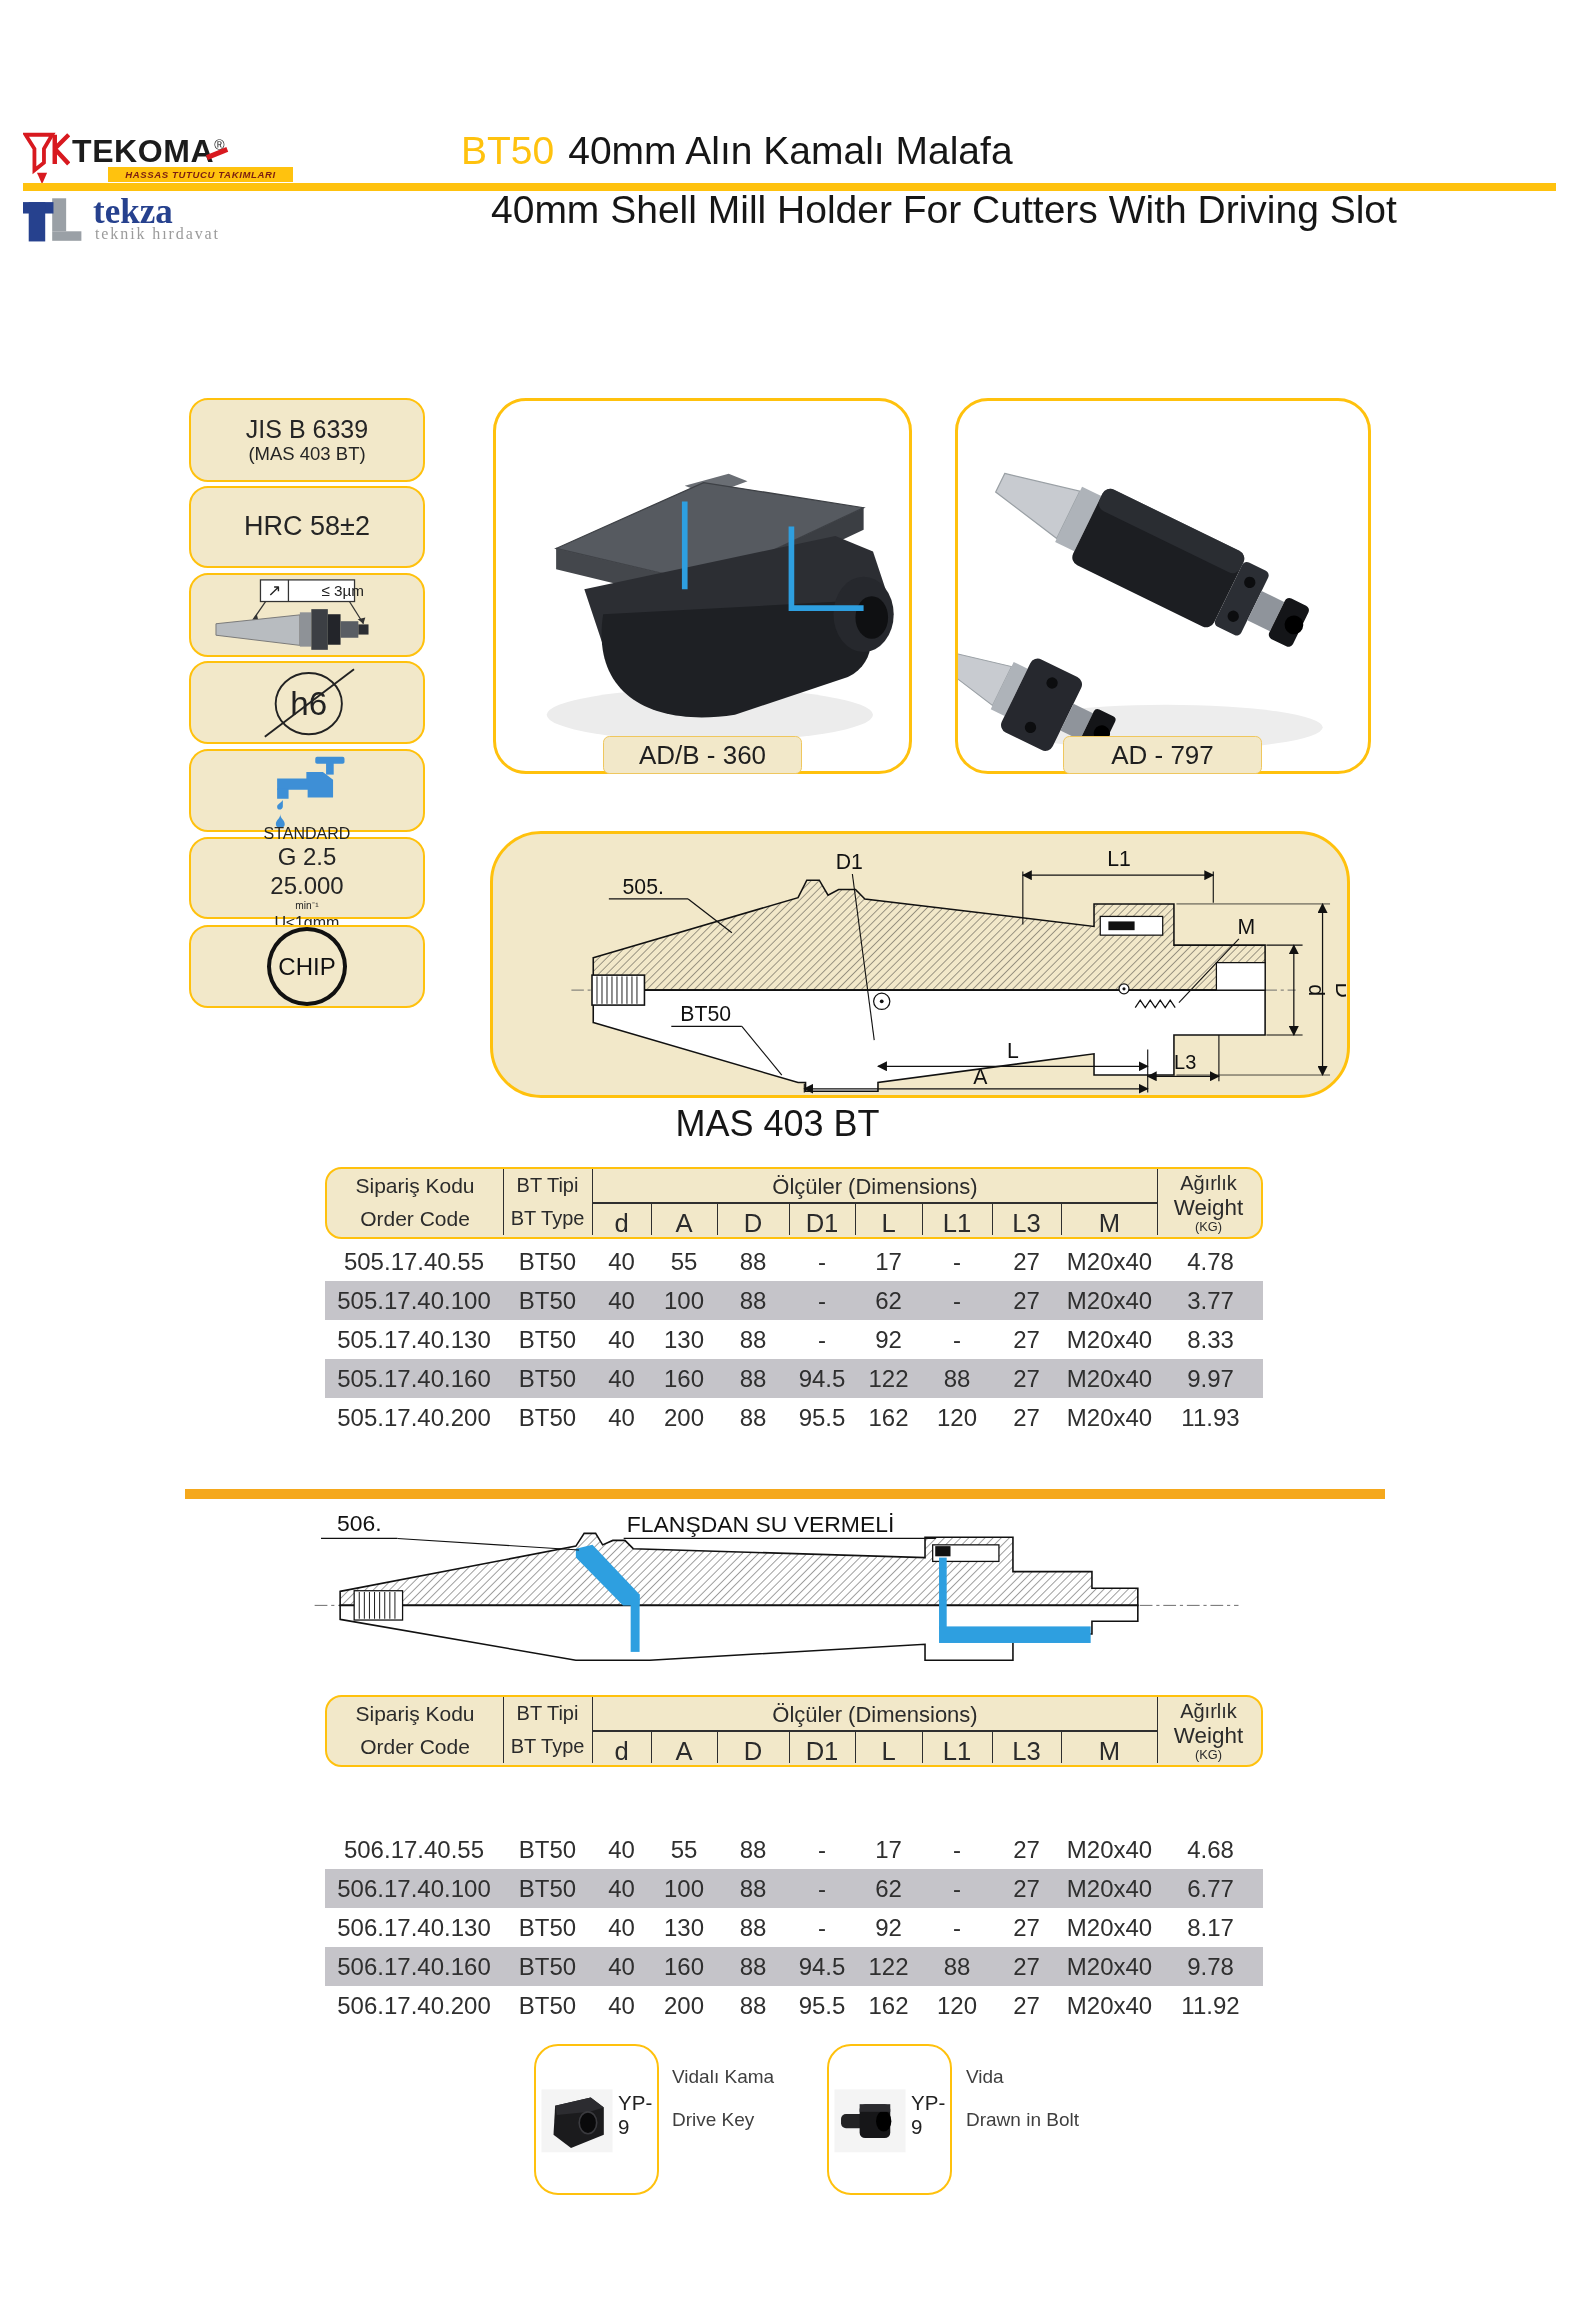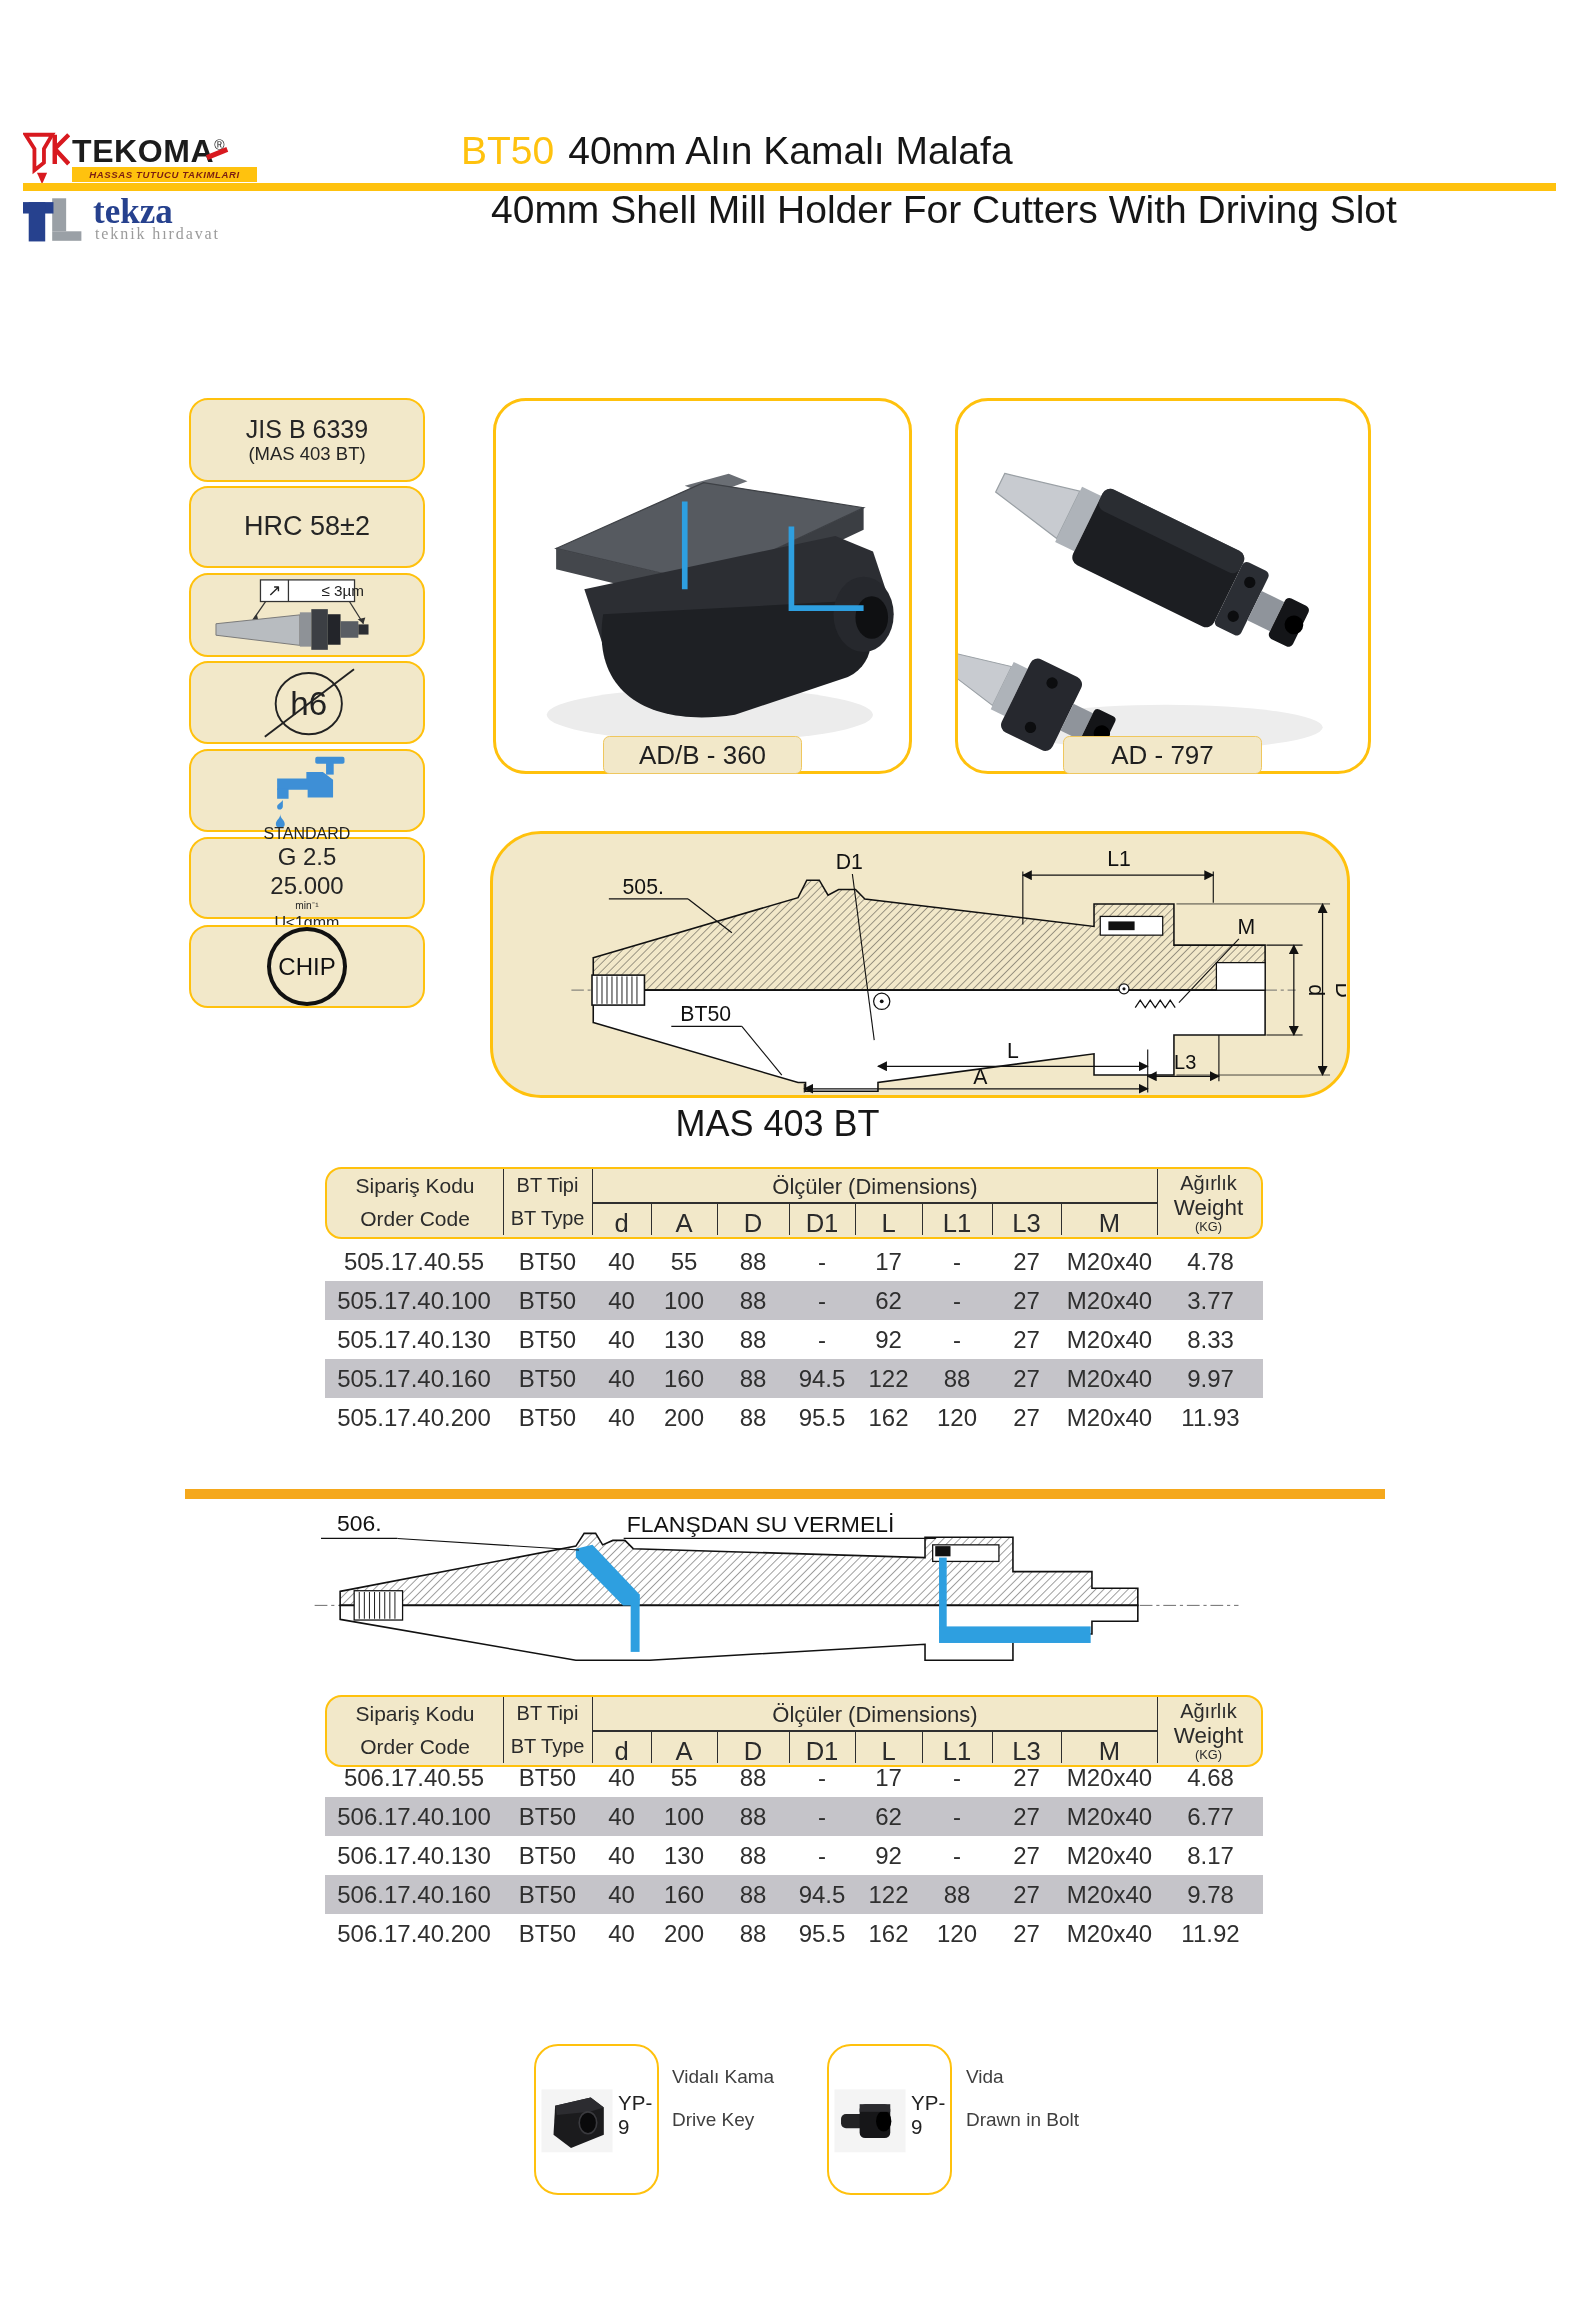--- a/index.html
+++ b/index.html
@@ -3,21 +3,21 @@
 <meta charset="utf-8">
 <style>
   html,body{margin:0;padding:0;background:#fff;}
   #page{position:relative;width:1556px;height:2319px;background:#ffffff;
         font-family:"Liberation Sans", sans-serif;overflow:hidden;color:#1a1a1a;}
   .abs{position:absolute;}
 
   
   .tekoma-name{font-size:32px;font-weight:800;letter-spacing:0.6px;color:#1c1c1c;white-space:nowrap;}
   .tekoma-name sup{font-size:14px;font-weight:400;}
-  .tagline-bar{background:#FFC20E;display:flex;align-items:center;justify-content:center;}
+  .tagline-bar{background:#FFC20E;display:flex;align-items:center;justify-content:center;margin-left:36px;}
   .tagline-bar span{font-size:9.6px;font-weight:700;font-style:italic;color:#7B1E12;letter-spacing:0.6px;white-space:nowrap;}
   .rule{background:#FFC20E;}
   .tekza-name{font-family:"Liberation Serif", serif;font-weight:700;font-size:35px;color:#26418E;line-height:1;}
   .tekza-sub{font-family:"Liberation Serif", serif;font-size:16px;color:#9b9b9b;letter-spacing:1.9px;}
 
   .title-line{display:flex;gap:14px;align-items:baseline;white-space:nowrap;}
   .title-code{font-size:39px;color:#FFC20E;}
   .title-black{font-size:39px;color:#161616;}
 
   
@@ -455,21 +455,21 @@
     <div class="htxt" style="left:462px;top:40px;width:66px;font-size:25.6px;">D1</div>
     <div class="htxt" style="left:528px;top:40px;width:67px;font-size:25.6px;">L</div>
     <div class="htxt" style="left:595px;top:40px;width:70px;font-size:25.6px;">L1</div>
     <div class="htxt" style="left:665px;top:40px;width:69px;font-size:25.6px;">L3</div>
     <div class="htxt" style="left:734px;top:40px;width:97px;font-size:25.6px;">M</div>
     <div class="htxt" style="left:830px;top:2.6px;width:103px;font-size:20px;">Ağırlık</div>
     <div class="htxt" style="left:830px;top:25.6px;width:103px;font-size:22.4px;">Weight</div>
     <div class="htxt" style="left:830px;top:50px;width:103px;font-size:12.8px;">(KG)</div>
   </div>
 
-  <table class="data-table" style="left:325px;top:1758px;">
+  <table class="data-table" style="left:325px;top:1830px;">
     <colgroup>
       <col style="width:178px">
         <col style="width:89px">
         <col style="width:59px">
         <col style="width:66px">
       <col style="width:72px">
         <col style="width:66px">
         <col style="width:67px">
         <col style="width:70px">
       <col style="width:69px">

